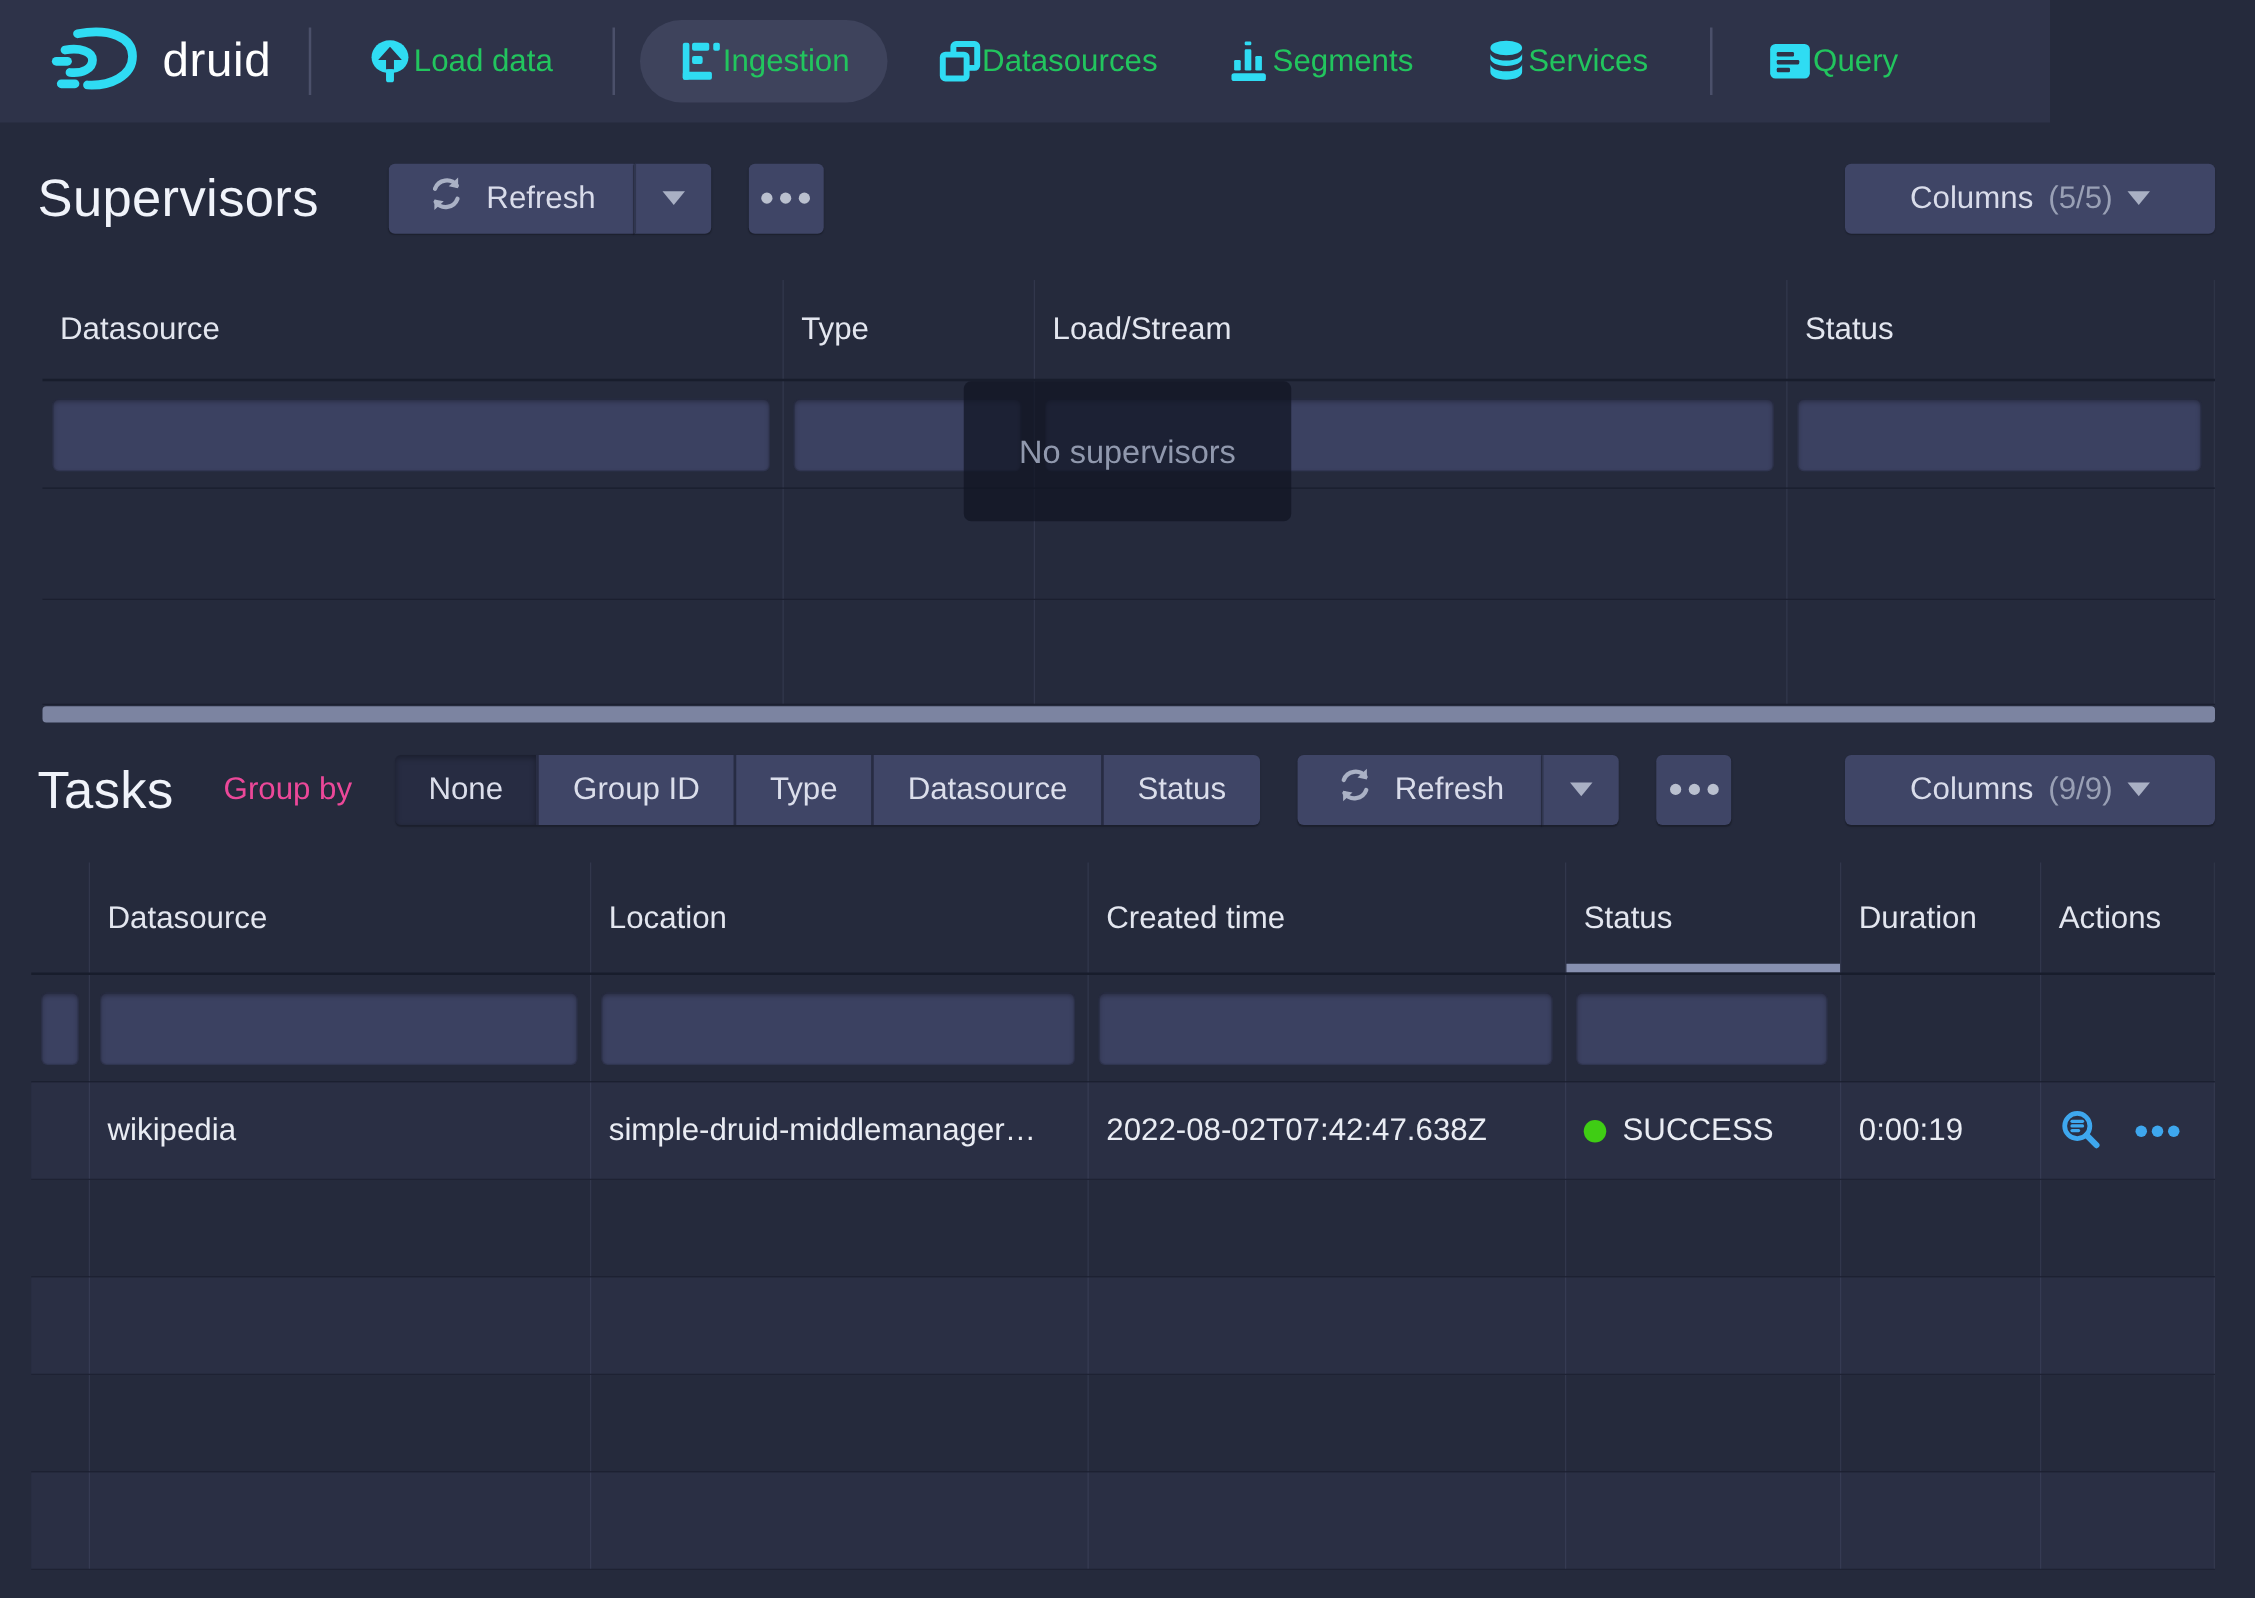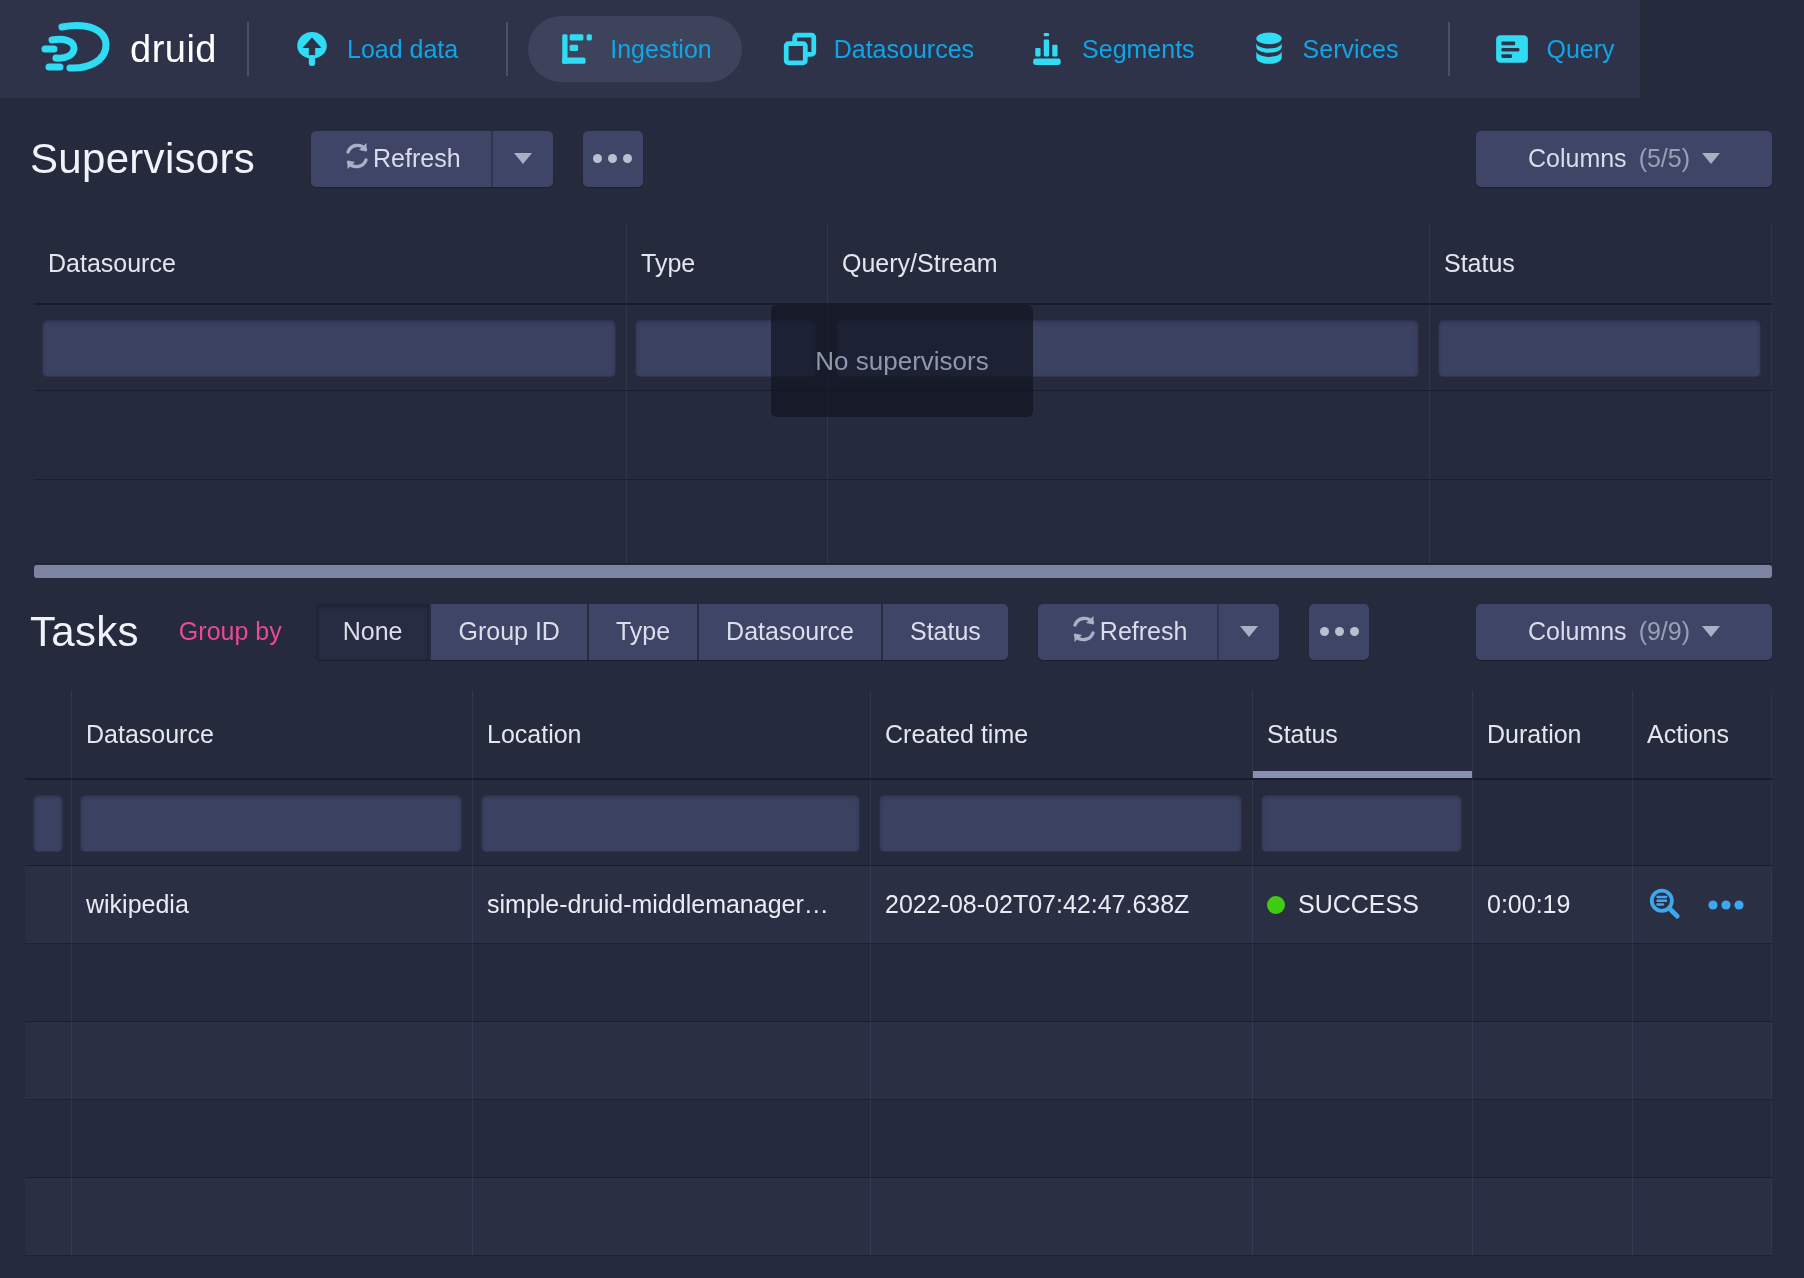--- a/index.html
+++ b/index.html
@@ -17,33 +17,33 @@
   }
   
   .navbar{position:absolute;top:0;left:0;width:1640px;height:98px;background:var(--navbar-bg);
     display:flex;align-items:center;padding-left:40px}
   .logo{display:flex;align-items:center;gap:16px}
   .logo-text{font-size:38px;font-weight:500;color:#ffffff;letter-spacing:.5px}
   .nav-sep{width:2px;height:54px;background:#4b506a}
   .sep-a{margin:0 44px 0 30px}
   .sep-b{margin:0 20px 0 48px}
   .sep-c{margin:0 44px 0 50px}
-  .nav-item{display:flex;align-items:center;gap:16px;font-size:25px;color:#0ea5e9;cursor:pointer;white-space:nowrap}
+  .nav-item{display:flex;align-items:center;font-size:25px;color:#22c55e;cursor:pointer;white-space:nowrap}
   .nav-item svg{display:block}
   .nav-pill{background:#3e435c;border-radius:34px;height:66px;padding:0 30px}
   .ml40{margin-left:40px}.ml56{margin-left:56px}
   
   .titlebar{position:absolute;left:30px;right:32px;height:61px;display:flex;align-items:center}
   .sup-bar{top:128px}
   .tasks-bar{top:601px}
   .h1{font-size:42px;font-weight:500;color:#f0f3fa;letter-spacing:.3px}
   .btn{background:var(--button-bg);border-radius:5px;height:56px;display:flex;align-items:center;justify-content:center;
     color:#d9dcea;font-size:25px;cursor:pointer;box-shadow:0 1px 1px rgba(0,0,0,.25)}
   .split{display:flex;align-items:center}
-  .btn-main{border-radius:5px 0 0 5px;padding:0 30px;gap:0}
+  .btn-main{border-radius:5px 0 0 5px;padding:0 30px;gap:16px}
   .btn-caret{border-radius:0 5px 5px 0;width:62px;border-left:2px solid #30364f}
   .btn-more{width:60px;margin-left:30px;gap:6px}
   .btn-columns{margin-left:auto;width:296px;gap:12px}
   .caret{width:0;height:0;border-left:9px solid transparent;border-right:9px solid transparent;border-top:11px solid #a9b0c4}
   .dot{width:9px;height:9px;border-radius:50%;background:#bac0cf}
   .muted{color:#99a0b5}
   .mr-title{margin-right:56px}
   .group-label{font-size:25px;color:#ec4899;margin:0 34px 0 40px}
   .seg-group{display:flex;height:56px;border-radius:5px;overflow:hidden;box-shadow:0 1px 1px rgba(0,0,0,.25)}
   .seg{background:var(--button-bg);color:#dbdeeb;font-size:25px;display:flex;align-items:center;padding:0 27px;cursor:pointer;
@@ -214,21 +214,21 @@
     <span>Columns</span>
     <span class="muted">(5/5)</span>
     <span class="caret"></span>
   </div>
 </div>
 
 <div class="table sup-table">
   <div class="grid sgrid head-row">
     <div class="cell head-cell">Datasource</div>
     <div class="cell head-cell">Type</div>
-    <div class="cell head-cell">Query/Stream</div>
+    <div class="cell head-cell">Load/Stream</div>
     <div class="cell head-cell last">Status</div>
   </div>
   <div class="grid sgrid filter-row">
     <div class="cell filter-cell">
         <input class="filter-box" style="">
       </div>
     <div class="cell filter-cell">
         <input class="filter-box" style="">
       </div>
     <div class="cell filter-cell">

